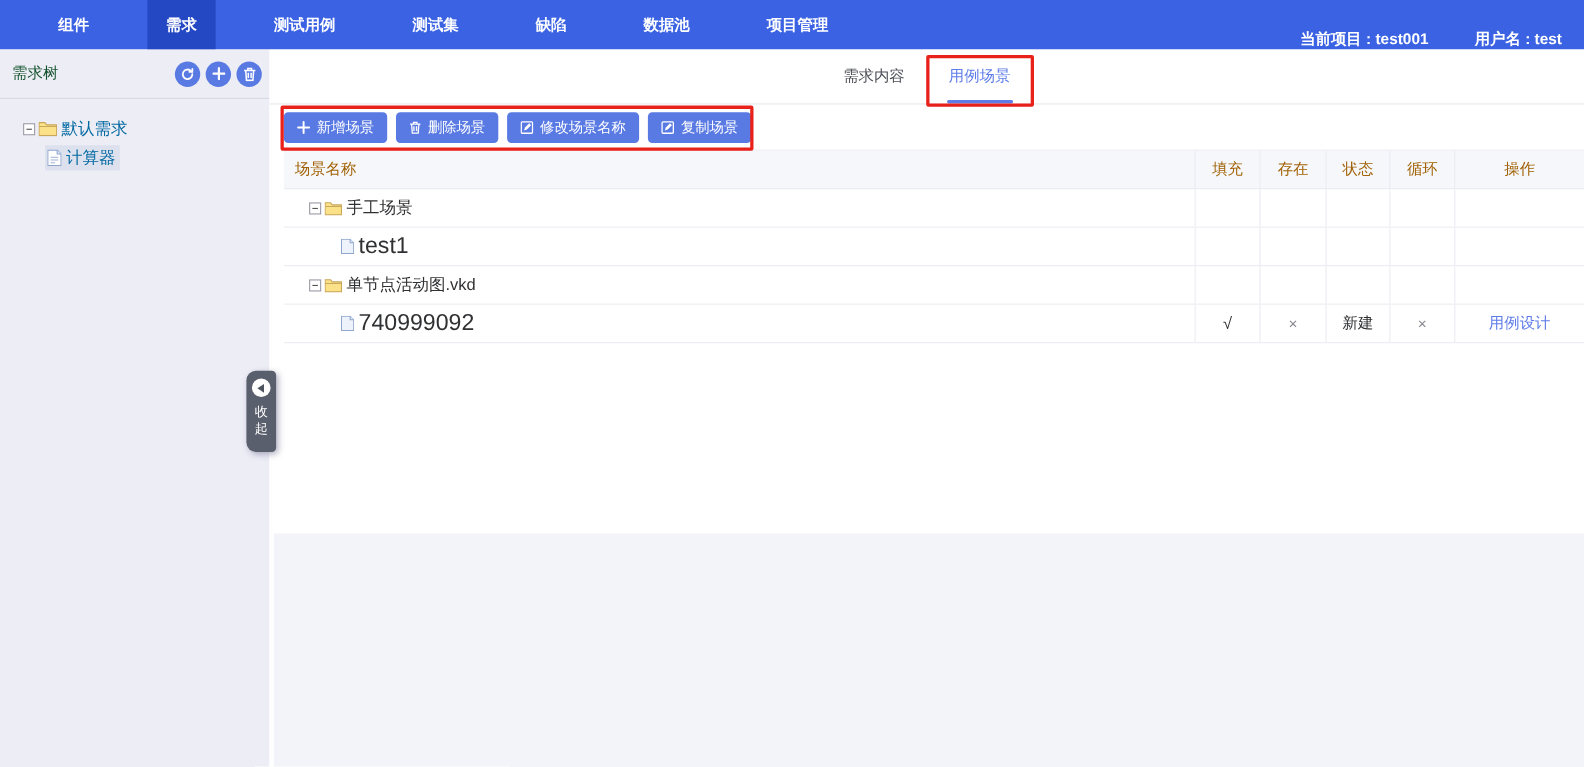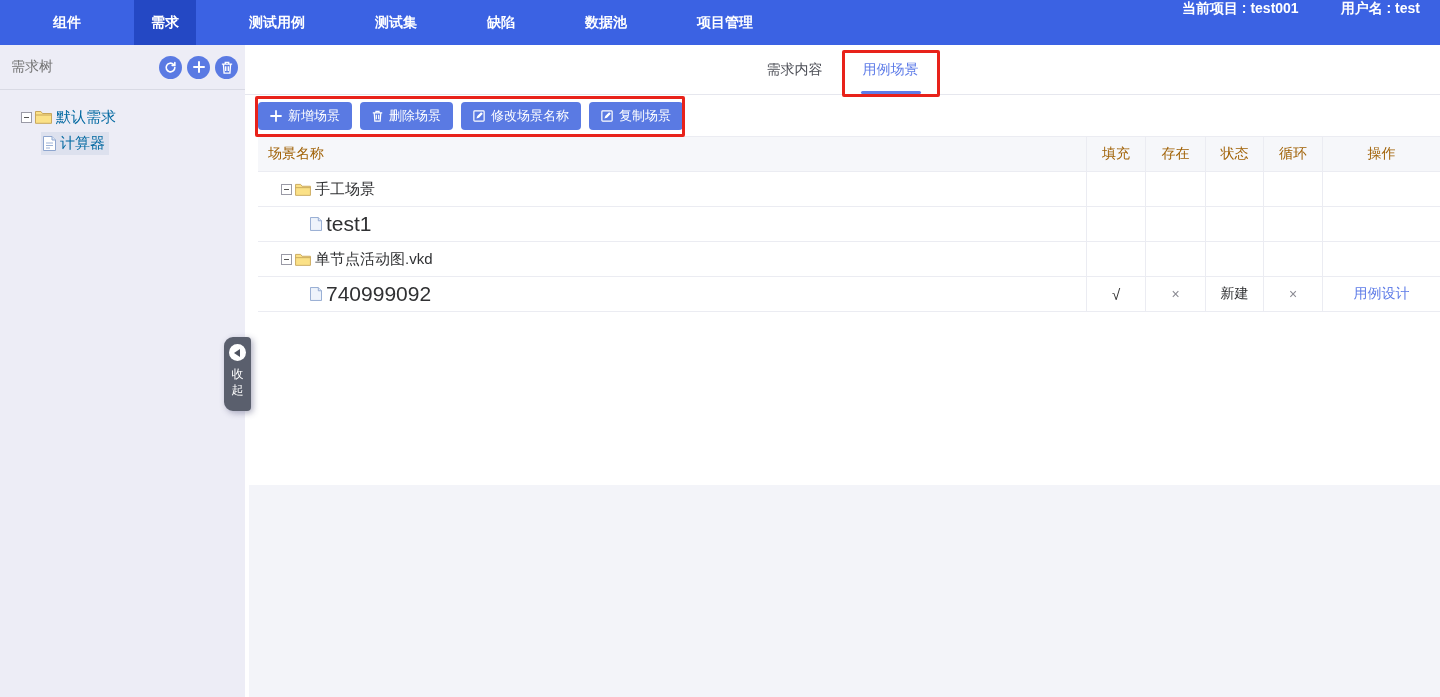--- a/index.html
+++ b/index.html
@@ -6,33 +6,33 @@
   html,body { width:1440px; height:697px; overflow:hidden; background:#fff;
               font-family:"Liberation Sans", sans-serif; }
 
   
   .topnav { height:45px; background:#3b62e3; display:flex; align-items:stretch;
             justify-content:space-between; color:#fff; }
   .nav-items { display:flex; }
   .nav-item { padding:0 17px; line-height:45px; font-size:14px; font-weight:bold;
               cursor:pointer; white-space:nowrap;margin-left:36px; }
   .nav-item.active { background:#2448c4; }
-  .nav-right { display:flex; align-items:flex-start; gap:42px; padding-right:20px;
+  .nav-right { display:flex; align-items:flex-end; gap:42px; padding-right:20px;
                font-size:14px; font-weight:bold; }
 
   
   .body-wrap { display:flex; height:652px; }
   .sidebar { width:245px; background:#ededf6; position:relative; flex:none; }
   .main { flex:1; position:relative; background:#fff; }
 
   
   .sidebar-header { height:45px; display:flex; align-items:center;
                     justify-content:space-between; padding:0 7px 0 11px;
                     border-bottom:1px solid #d9dae4; }
-  .sidebar-title { color:#737373; font-size:14px;text-align:right; }
+  .sidebar-title { color:#14532d; font-size:14px;text-align:right; }
   .sidebar-actions { display:flex; gap:5px; }
   .circle-btn { width:23px; height:23px; border-radius:50%; background:#5a7ae3;
                 border:none; color:#fff; display:flex; align-items:center;
                 justify-content:center; cursor:pointer; font-size:14px; padding:0; }
   .circle-btn svg { display:block; }
 
   .tree { padding-top:14px; }
   .tree-row { display:flex; align-items:center; height:26px; font-size:15px;
               color:#0369a1; cursor:pointer; }
   .tree-row.root { padding-left:21px; }

